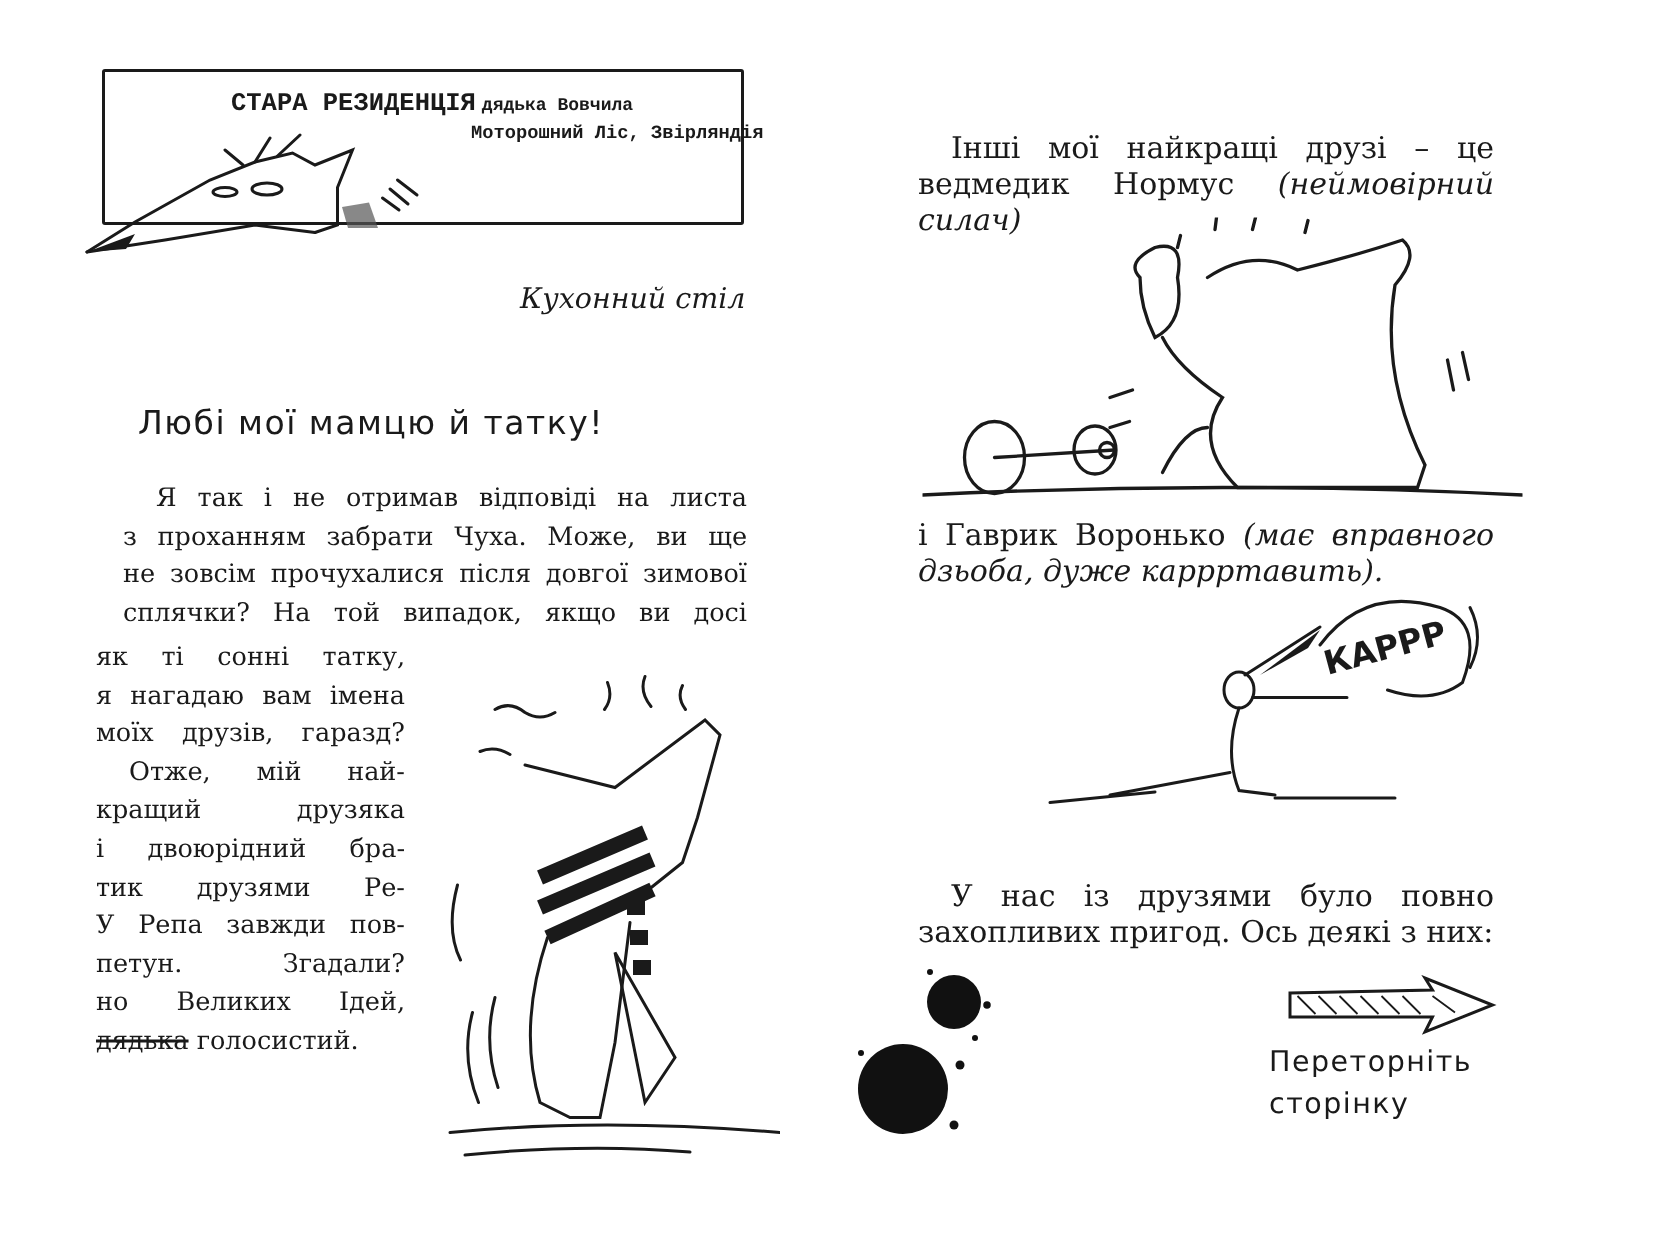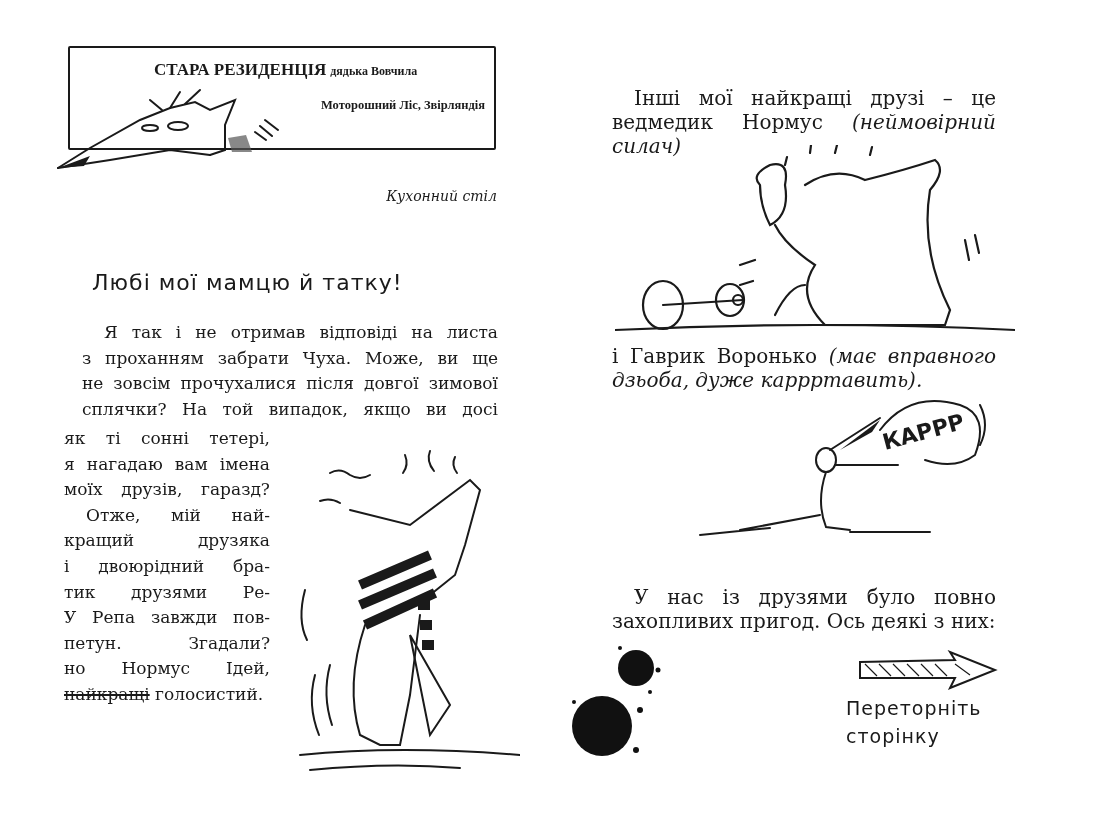--- a/index.html
+++ b/index.html
@@ -1,28 +1,28 @@
 <!DOCTYPE html>
 <html><head>
 <meta charset="utf-8">
 <style>
   html, body { margin:0; padding:0; background:#ffffff; }
   body { width:1105px; height:834px; position:relative; overflow:hidden; color:#1a1a1a; }
   .abs { position:absolute; }
   .serif { font-family:"DejaVu Serif", "Liberation Serif", serif; }
   .hand { font-family:"DejaVu Sans", sans-serif; letter-spacing:1px; }
-  .sans { font-family:Liberation Serif, serif;text-align:center; }
+  .sans { font-family:Liberation Mono, monospace;text-align:center; }
 
   
   .header-box { left:68px; top:46px; width:428px; height:104px; border:2px solid #1a1a1a; border-radius:2px; box-sizing:border-box; }
   .header-title { left:154px; top:60px; font-size:17px; font-weight:bold; white-space:nowrap; }
   .header-title .sub { font-size:12px; font-weight:bold; margin-left:4px; }
-  .header-loc { right:620px; top:82px; font-size:12.5px; font-weight:bold; white-space:nowrap;margin-top:16px; }
+  .header-loc { right:596px; top:82px; font-size:12.5px; font-weight:bold; white-space:nowrap; }
 
-  .caption { right:608px; top:188px; font-size:14px; font-style:italic; }
+  .caption { right:608px; top:188px; font-size:19px; font-style:italic; }
 
   .salutation { left:92px; top:270px; font-size:22px; }
 
   .body-text { font-size:17px; line-height:25.6px; }
   .para1 { left:82px; top:320px; width:416px; text-align:justify; }
   .para2 { left:64px; top:424px; width:206px; text-align:justify; }
   .line { display:block; white-space:nowrap; }
   .just { text-align:justify; text-align-last:justify; }
   .indent { padding-left:22px; }
   .strike { text-decoration:line-through; text-decoration-thickness:2px; }
@@ -60,31 +60,31 @@
 <div class="abs salutation hand">Любі мої мамцю й татку!</div>
 
 <div class="abs para1 body-text serif">
   <span class="line just indent">Я так і не отримав відповіді на листа</span>
   <span class="line just">з проханням забрати Чуха. Може, ви ще</span>
   <span class="line just">не зовсім прочухалися після довгої зимової</span>
   <span class="line just">сплячки? На той випадок, якщо ви досі</span>
 </div>
 
 <div class="abs para2 body-text serif" style="top:426px;">
-  <span class="line just">як ті сонні тетері,</span>
+  <span class="line just">як ті сонні татку,</span>
   <span class="line just">я нагадаю вам імена</span>
   <span class="line just">моїх друзів, гаразд?</span>
   <span class="line just indent">Отже, мій най-</span>
   <span class="line just">кращий друзяка</span>
   <span class="line just">і двоюрідний бра-</span>
   <span class="line just">тик друзями Ре-</span>
   <span class="line just">У Репа завжди пов-</span>
   <span class="line just">петун. Згадали?</span>
-  <span class="line just">но Нормус Ідей,</span>
-  <span class="line"><span class="strike">найкращі</span><span> голосистий.</span></span>
+  <span class="line just">но Великих Ідей,</span>
+  <span class="line"><span class="strike">дядька</span><span> голосистий.</span></span>
 </div>
 
 <svg class="abs" style="left:290px;top:445px" width="230" height="340">
   <g fill="none" stroke="#1a1a1a" stroke-width="2" stroke-linecap="round">
     <path d="M40 28 q10 -6 20 2 q10 6 20 0 M115 10 q4 10 -2 18 M140 6 q-4 10 4 20 M165 12 q-4 8 2 16 M30 56 q10 -4 20 2"></path>
     <path d="M60 65 L120 80 L180 35 L190 45 L175 100 L165 130 L140 150"></path>
     <path d="M75 180 q-20 60 -5 110 L90 300 L110 300 L120 250 L130 170"></path>
     <path d="M10 310 q100 -10 220 0 M20 325 q80 -8 150 -2"></path>
     <path d="M25 230 q-8 30 4 60 M40 220 q-8 30 2 60 M15 145 q-8 30 2 50"></path>
   </g>

